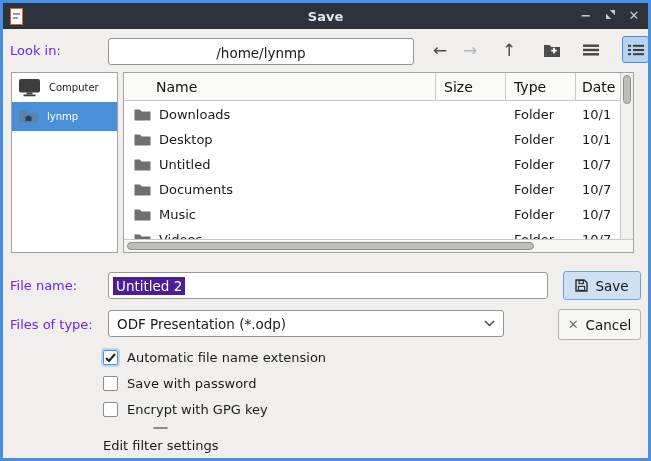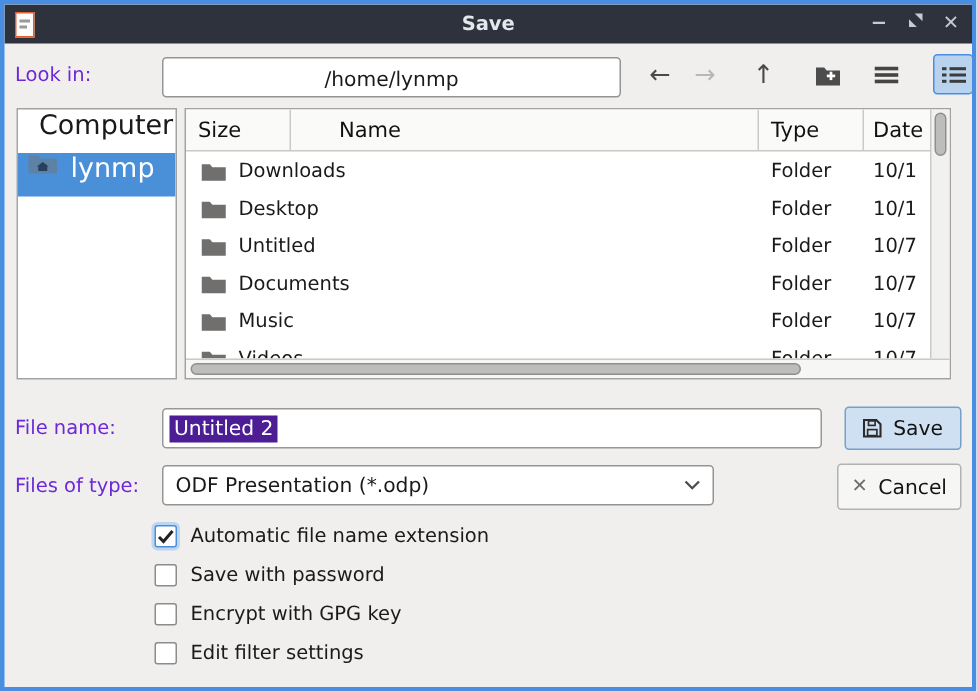--- a/index.html
+++ b/index.html
@@ -35,21 +35,21 @@
   .combo .chev { margin-left:auto; }
   .navbtn { position:absolute; width:26px; height:26px; top:8px; display:flex; align-items:center; justify-content:center; font-size:17px; color:#4a4a4a; }
   .navbtn.disabled { color:#b5b8bb; }
   .viewbtn { position:absolute; width:27px; height:27px; top:7px; display:flex; align-items:center; justify-content:center; border-radius:3px; }
   .viewbtn.selected { background:#b9d2ee; border:1px solid #4a8ee2; }
   
   .sidebar {
     position:absolute; left:8px; top:43px; width:107px; height:181px;
     background:#ffffff; border:1px solid #a2a2a1; overflow:hidden;
   }
-  .side-item { height:29px; display:flex; align-items:flex-start; gap:8px; padding:0 6px; font-size:18px; }
+  .side-item { height:29px; display:flex; align-items:center; gap:8px; padding:0 6px; font-size:10px; }
   .side-item.selected { background:#4a90d9; color:#ffffff; }
   
   .panel {
     position:absolute; left:120px; top:43px; width:511px; height:181px;
     background:#ffffff; border:1px solid #a2a2a1;
   }
   .thead {
     position:absolute; top:0; left:0; right:13px; height:28px;
     background:#fafaf9; border-bottom:1px solid #c9c9c8;
     display:flex; font-size:14px; color:#111;
@@ -176,22 +176,22 @@
         <svg width="21" height="15" viewBox="0 0 21 15">
           <path d="M1 1.5 h6.5 l1.8 2.2 H20 v10 H1 z" fill="#5e81a6"></path>
           <path d="M10.5 6 L14.5 9 H13.5 V12 H7.5 V9 H6.5 z" fill="#27415c"></path>
         </svg>
         <span>lynmp</span>
       </div>
     </div>
 
     <div class="panel">
       <div class="thead">
+        <div class="th name">Name</div>
         <div class="th size">Size</div>
-        <div class="th name">Name</div>
         <div class="th type">Type</div>
         <div class="th date">Date</div>
       </div>
       <div class="tbody">
         <div class="frow">
           <span class="cell name">
               <svg width="17" height="14" viewBox="0 0 17 14">
                 <path d="M0.5 1.5 h5.4 l1.7 2 h8.9 v9 h-16 z" fill="#716f6e"></path>
               </svg>
               <span>Downloads</span>
@@ -271,21 +271,21 @@
     <div class="btn save" style="left:560px; top:242px; width:78px; height:29px;">
       <svg width="13" height="13" viewBox="0 0 13 13">
         <path d="M1 1 h8.2 L12 3.8 V12 H1 z" fill="none" stroke="#2b2b2b" stroke-width="1.4"></path>
         <rect x="4" y="1.6" width="4.4" height="3" fill="none" stroke="#2b2b2b" stroke-width="1.1"></rect>
         <rect x="3.4" y="7.4" width="6.2" height="4" fill="none" stroke="#2b2b2b" stroke-width="1.1"></rect>
       </svg>
       <span>Save</span>
     </div>
 
     <div class="label" style="left:7px; top:288px;">Files of type:</div>
-    <div class="combo" style="left:105px; top:281px; width:368px; height:27px;">
+    <div class="combo" style="left:105px; top:281px; width:396px; height:27px;">
       <span>ODF Presentation (*.odp)</span>
       <svg class="chev" width="11" height="7" viewBox="0 0 11 7">
         <polyline points="1,1 5.5,5.5 10,1" fill="none" stroke="#4a4a4a" stroke-width="1.5"></polyline>
       </svg>
     </div>
     <div class="btn cancel" style="left:555px; top:280px; width:83px; height:31px;">
       <span class="x">✕</span>
       <span>Cancel</span>
     </div>
 
@@ -302,21 +302,21 @@
         
       </span>
       <span class="ol">Save with password</span>
     </div>
     <div class="opt" style="top:372px;">
       <span class="cb">
         
       </span>
       <span class="ol">Encrypt with GPG key</span>
     </div>
-    <div class="opt" style="top:398px;">
+    <div class="opt" style="top:398px;flex-direction:column;">
       <span class="cb">
         
       </span>
       <span class="ol">Edit filter settings</span>
     </div>
 
   </div>
 </div>
 
 </body></html>

